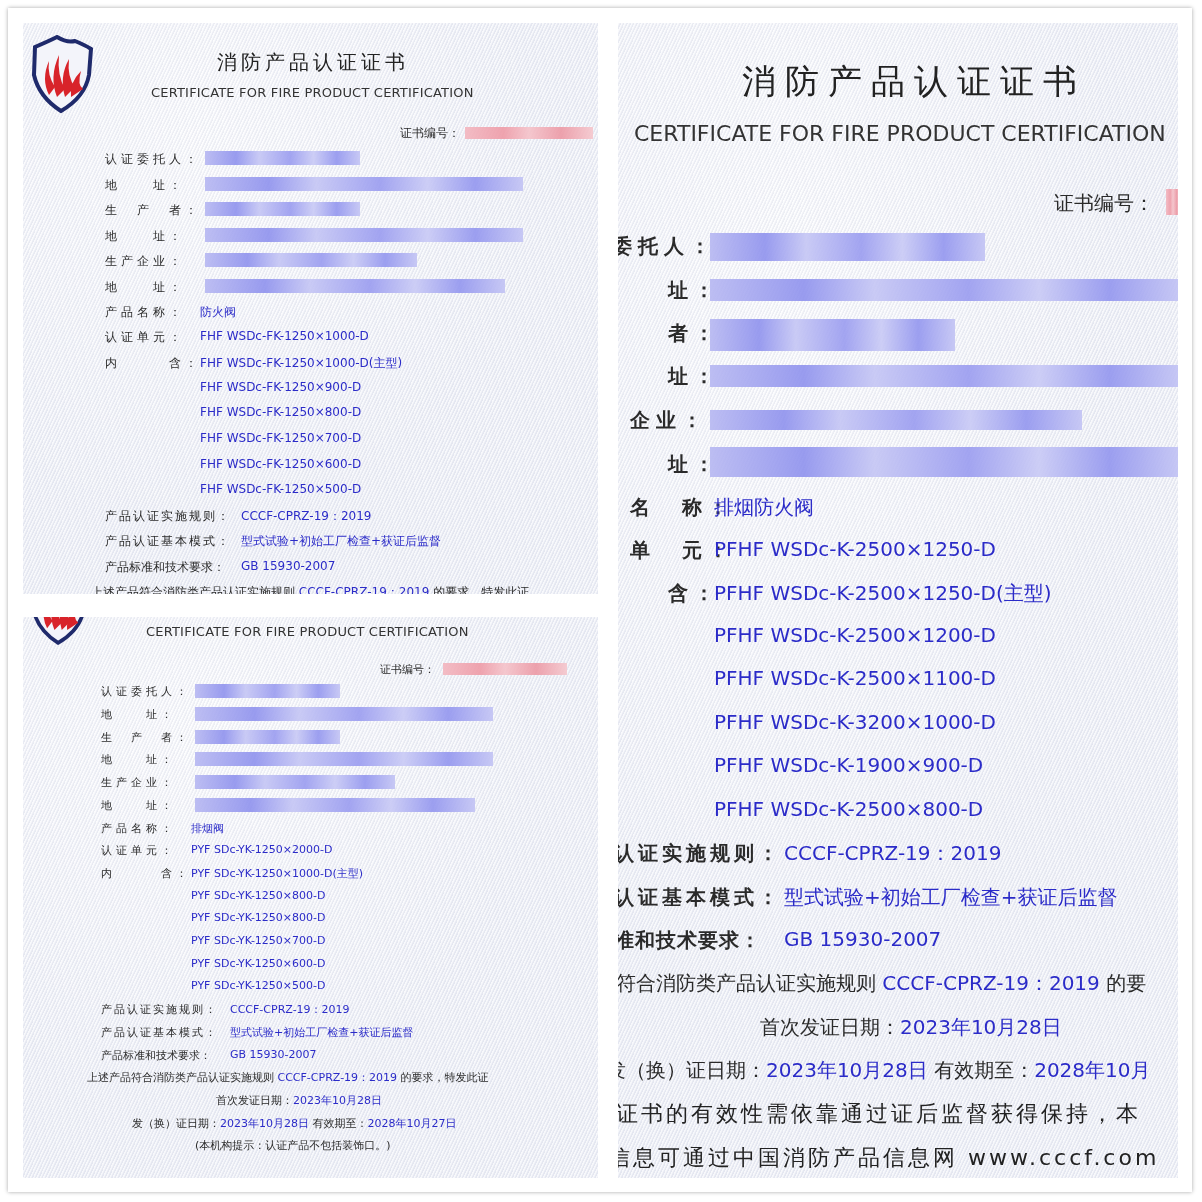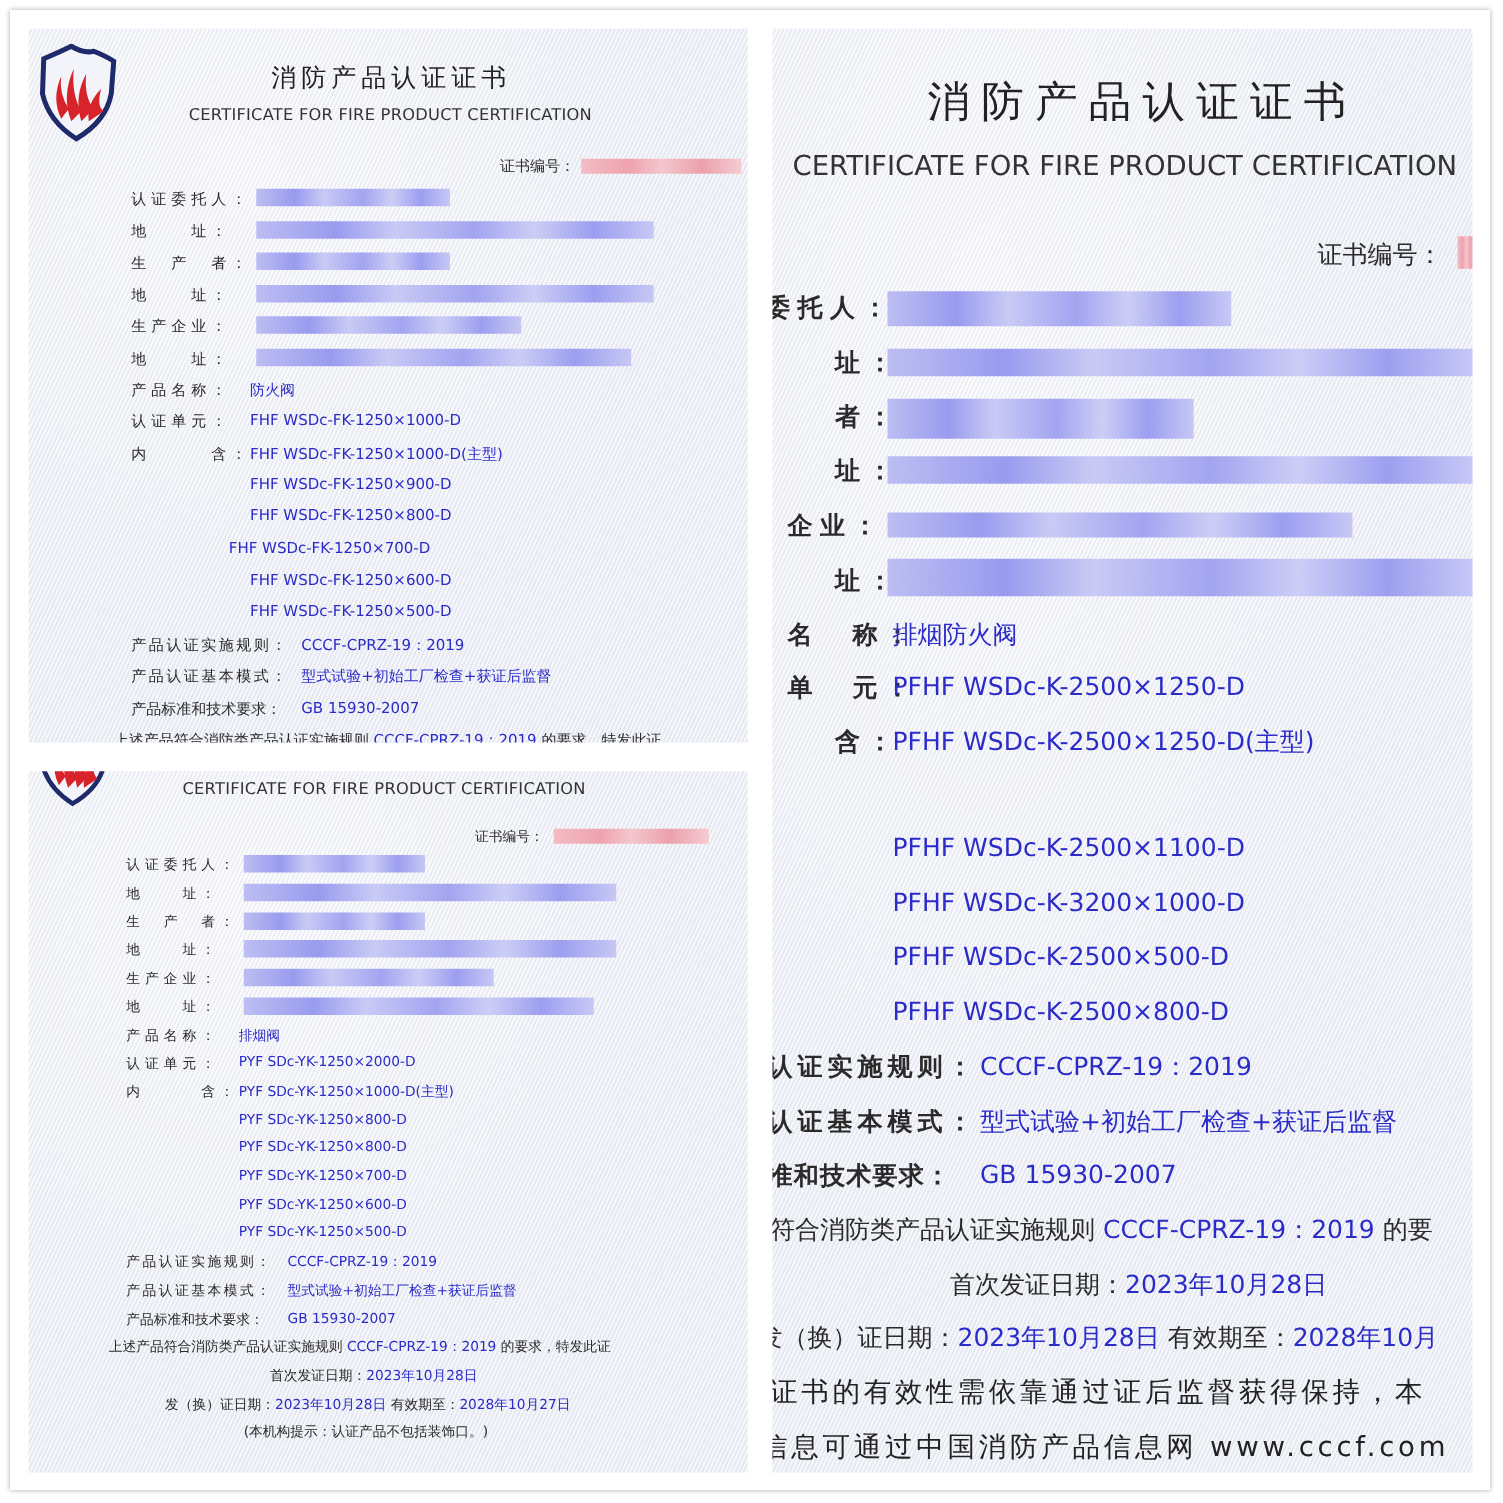--- a/index.html
+++ b/index.html
@@ -85,21 +85,21 @@
   <div class="blur-blue" style="left:182px;top:256px;width:300px"></div>
 
   <div class="abs p1-label" style="left:82px;top:281px">产品名称：</div>
   <div class="abs p1-val blue" style="left:177px;top:281px">防火阀</div>
   <div class="abs p1-label" style="left:82px;top:306px">认证单元：</div>
   <div class="abs p1-val blue" style="left:177px;top:306px">FHF WSDc-FK-1250×1000-D</div>
   <div class="abs p1-label" style="left:82px;top:332px">内　　　含：</div>
   <div class="abs p1-val blue" style="left:177px;top:332px">FHF WSDc-FK-1250×1000-D(主型)</div>
   <div class="abs p1-val blue" style="left:177px;top:357px">FHF WSDc-FK-1250×900-D</div>
   <div class="abs p1-val blue" style="left:177px;top:382px">FHF WSDc-FK-1250×800-D</div>
-  <div class="abs p1-val blue" style="left:160px;top:408px">FHF WSDc-FK-1250×700-D</div>
+  <div class="abs p1-val blue" style="left:177px;top:408px">FHF WSDc-FK-1250×700-D</div>
   <div class="abs p1-val blue" style="left:177px;top:434px">FHF WSDc-FK-1250×600-D</div>
   <div class="abs p1-val blue" style="left:177px;top:459px">FHF WSDc-FK-1250×500-D</div>
 
   <div class="abs p1-label" style="left:82px;top:485px;letter-spacing:2px">产品认证实施规则：</div>
   <div class="abs p1-val blue" style="left:218px;top:485px">CCCF-CPRZ-19：2019</div>
   <div class="abs p1-label" style="left:82px;top:510px;letter-spacing:2px">产品认证基本模式：</div>
   <div class="abs p1-val blue" style="left:218px;top:510px">型式试验+初始工厂检查+获证后监督</div>
   <div class="abs p1-label" style="left:82px;top:536px;letter-spacing:0px">产品标准和技术要求：</div>
   <div class="abs p1-val blue" style="left:218px;top:536px">GB 15930-2007</div>
   <div class="abs" style="left:68px;top:561px;font-size:12px">
@@ -185,23 +185,24 @@
   <div class="blur-blue" style="left:92px;top:387px;width:372px;height:20px"></div>
   <div class="abs p3-label" style="left:50px;top:428px">址：</div>
   <div class="blur-blue" style="left:92px;top:424px;width:470px;height:30px"></div>
 
   <div class="abs p3-label" style="left:12px;top:471px">名　称：</div>
   <div class="abs p3-val blue" style="left:96px;top:471px">排烟防火阀</div>
   <div class="abs p3-label" style="left:12px;top:514px">单　元：</div>
   <div class="abs p3-val blue" style="left:96px;top:514px">PFHF WSDc-K-2500×1250-D</div>
   <div class="abs p3-label" style="left:50px;top:557px">含：</div>
   <div class="abs p3-val blue" style="left:96px;top:557px">PFHF WSDc-K-2500×1250-D(主型)</div>
+  <div class="abs p3-val blue" style="left:96px;top:600px">PFHF WSDc-K-2500×1200-D</div>
   <div class="abs p3-val blue" style="left:96px;top:643px">PFHF WSDc-K-2500×1100-D</div>
   <div class="abs p3-val blue" style="left:96px;top:687px">PFHF WSDc-K-3200×1000-D</div>
-  <div class="abs p3-val blue" style="left:96px;top:730px">PFHF WSDc-K-2500×500-D</div>
+  <div class="abs p3-val blue" style="left:96px;top:730px">PFHF WSDc-K-1900×900-D</div>
   <div class="abs p3-val blue" style="left:96px;top:774px">PFHF WSDc-K-2500×800-D</div>
 
   <div class="abs p3-label" style="left:-4px;top:817px;letter-spacing:4px">认证实施规则：</div>
   <div class="abs p3-val blue" style="left:166px;top:817px">CCCF-CPRZ-19：2019</div>
   <div class="abs p3-label" style="left:-4px;top:861px;letter-spacing:4px">认证基本模式：</div>
   <div class="abs p3-val blue" style="left:166px;top:861px">型式试验+初始工厂检查+获证后监督</div>
   <div class="abs p3-label" style="left:-4px;top:904px;letter-spacing:1px">准和技术要求：</div>
   <div class="abs p3-val blue" style="left:166px;top:904px">GB 15930-2007</div>
   <div class="abs" style="left:-2px;top:947px;font-size:20px">
     <span class="black">符合消防类产品认证实施规则</span>

